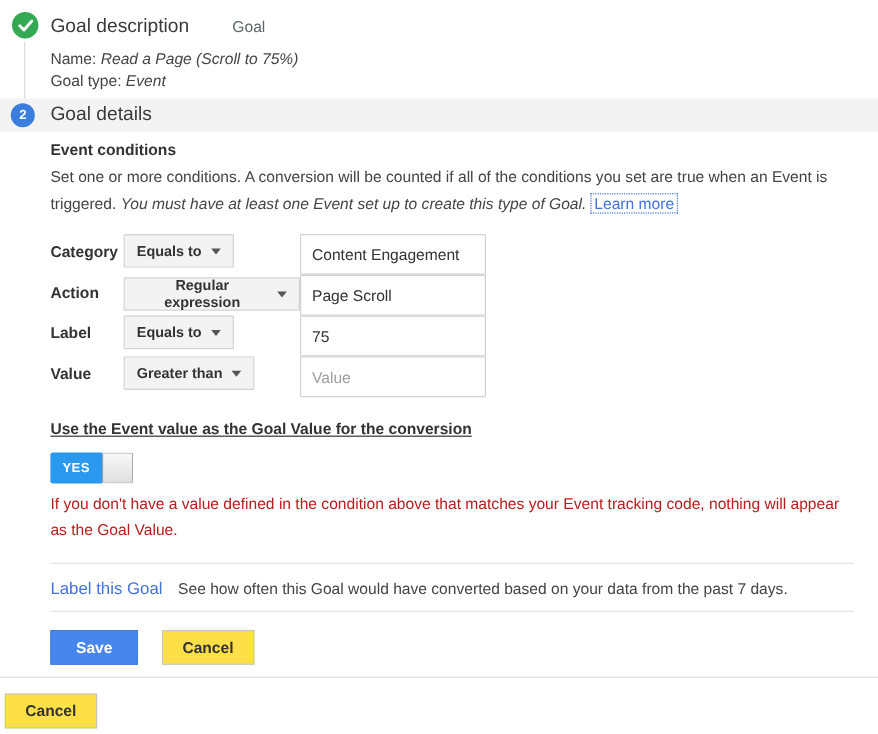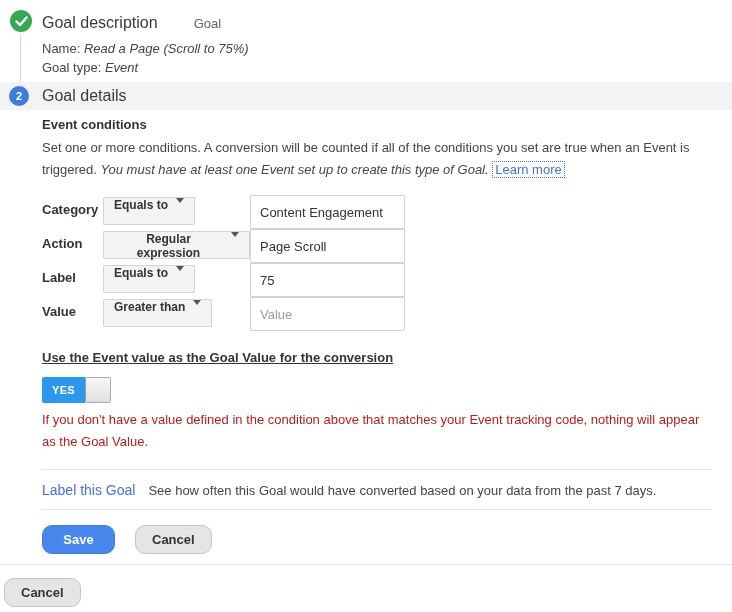--- a/index.html
+++ b/index.html
@@ -44,21 +44,21 @@
     color: #4272db; text-decoration: none; cursor: pointer;
     border: 1px dotted #4272db; padding: 0 2px;
   }
 
   
   .conds { margin-top: 14px; }
   .cond-row { display: flex; align-items: flex-start; margin-bottom: 6px; height: 28px; }
   .cond-label { width: 61px; font-size: 13px; font-weight: 700; color: #333; padding-top: 7px; }
   .cond-op-wrap { width: 147px; }
   .dropdown {
-    display: inline-flex; align-items: flex-start; height: 28px; padding: 0 10px;
+    display: inline-flex; align-items: center; height: 28px; padding: 0 10px;
     background: #f3f3f3; border: 1px solid #d4d4d4; border-radius: 1px;
     font-family: "Liberation Sans", sans-serif; font-size: 12px; font-weight: 700; color: #333;
     cursor: pointer;
   }
   .caret {
     display: inline-block; width: 0; height: 0; margin-left: 8px;
     border-left: 4px solid transparent; border-right: 4px solid transparent;
     border-top: 5px solid #555;
   }
   .cond-input {
@@ -88,25 +88,25 @@
   }
   .note { margin: 6px 0 0 0; font-size: 13px; color: #b91c1c; line-height: 22px; max-width: 660px; }
 
   hr.inner { border: none; border-top: 1px solid #e3e3e3; margin: 16px 0 0 0; }
   .verify-row { display: flex; align-items: center; padding: 12px 0 11px 0; }
   .verify-link { font-size: 14px; color: #4272db; text-decoration: none; cursor: pointer; }
   .verify-text { margin-left: 13px; font-size: 13px; color: #444; }
 
   .btn-row { margin-top: 15px; display: flex; }
   .btn {
-    height: 29px; border-radius: 10px; font-family: "Liberation Sans", sans-serif;
+    height: 29px; border-radius: 0; font-family: "Liberation Sans", sans-serif;
     font-size: 13px; font-weight: 700; cursor: pointer;
   }
   .btn-save { width: 73px; background: #4787ed; border: 1px solid #3f7de0; color: #fff; }
-  .btn-cancel { min-width: 70px; padding: 0 16px; background: #e5e5e5; border: 1px solid #c6c6c6; color: #333; margin-left: 20px; }
+  .btn-cancel { min-width: 70px; padding: 0 16px; background: #fde047; border: 1px solid #c6c6c6; color: #333; margin-left: 20px; }
 
   hr.full { border: none; border-top: 1px solid #e0e0e0; margin: 10px 0 0 0; width: 732px; }
   .outer-cancel { margin: 13px 0 0 4px; }
   .outer-cancel .btn-cancel { margin-left: 0; }
 </style>
 </head>
 <body>
 
 <div class="page">
 

